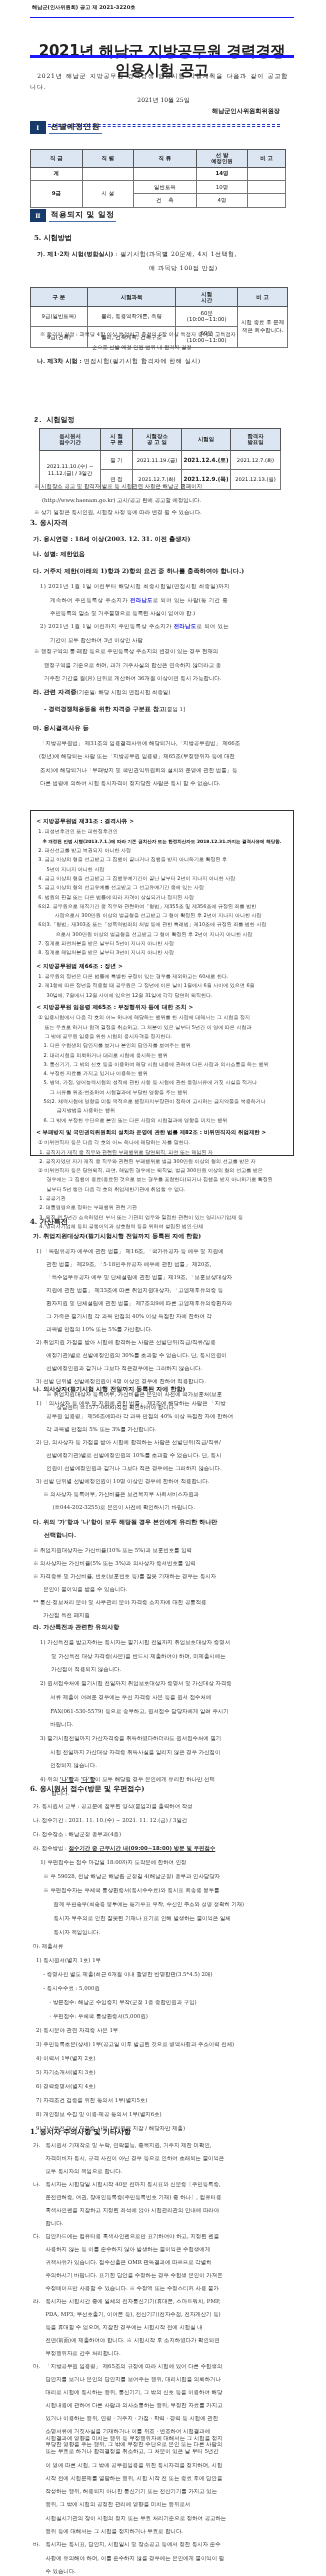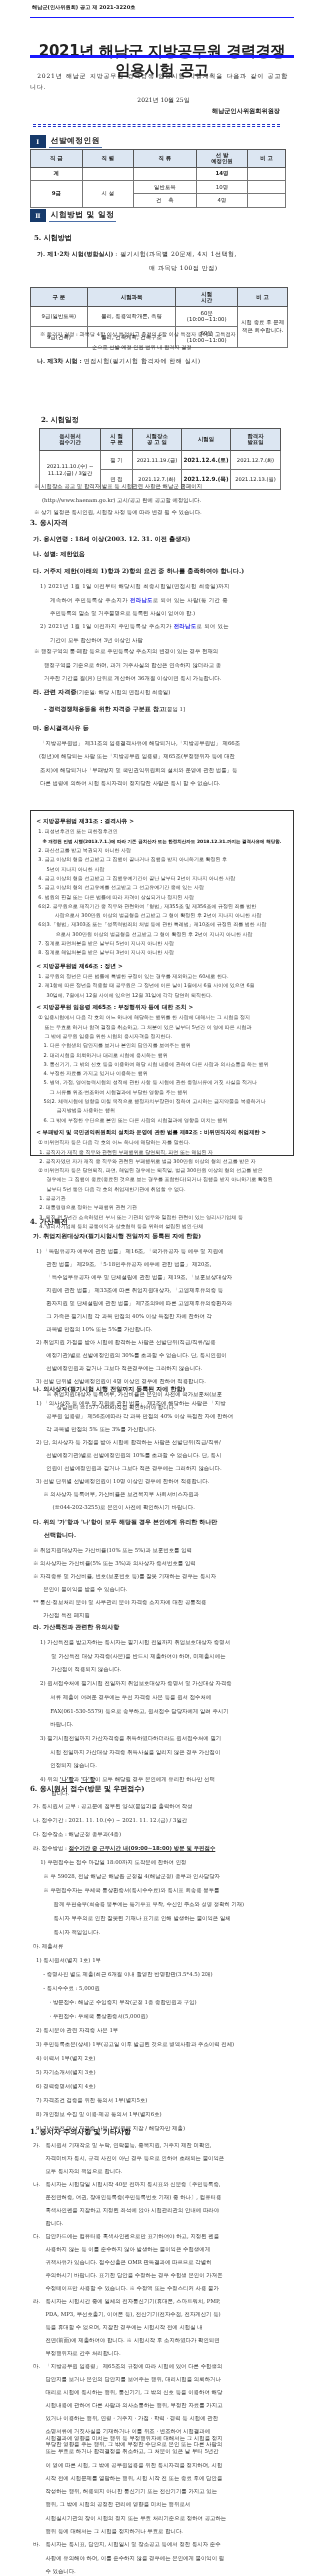--- a/index.html
+++ b/index.html
@@ -40,21 +40,21 @@
 
   <div class="abs doc-no">해남군(인사위원회) 공고 제 2021-3220호</div>
   <div class="abs hr-blue" style="top:16.5px;"></div>
   <div class="abs title">2021년 해남군 지방공무원 경력경쟁 임용시험 공고</div>
   <div class="abs hr-blue" style="top:55px;height:2.6px;"></div>
   <div class="abs intro">2021년 해남군 지방공무원 경력경쟁 임용시험 시행계획을 다음과 같이 공고합니다.</div>
   <div class="abs date">2021년 10월 25일</div>
   <div class="abs signer">해남군인사위원회위원장</div>
   <div class="abs dbl"></div>
 
-  <div class="abs sec-head" style="top:135px;">
+  <div class="abs sec-head" style="top:121px;">
     <div class="sec-num">Ⅰ</div>
     <div class="sec-title">선발예정인원</div>
   </div>
 
   <table class="t" style="left:30px;top:149px;width:256px;">
     <thead>
       <tr style="height:17.5px;">
         <th style="width:52px;">직 급</th>
         <th style="width:52px;">직 렬</th>
         <th style="width:63px;">직 류</th>
@@ -81,21 +81,21 @@
       <tr style="height:13.4px;">
         <td style="white-space:pre;">건    축</td>
         <td>4명</td>
         <td></td>
       </tr>
     </tbody>
   </table>
 
   <div class="abs sec-head" style="top:209px;">
     <div class="sec-num">Ⅱ</div>
-    <div class="sec-title">시험방법 및 일정</div>
+    <div class="sec-title">적용되지 및 일정</div>
   </div>
 
   <div class="line h1" style="left:34px;top:233px;">5. 시험방법</div>
   <div class="line" style="left:37px;top:250px;font-size:6px;">
     <b>가. 제1·2차 시험(병합실시)</b>
     <span style="letter-spacing:0.5px;">: 필기시험(과목별 20문제, 4지 1선택형,</span>
   </div>
   <div class="line" style="left:149px;top:264px;font-size:6px;letter-spacing:0.5px;">매 과목당 100점 만점)</div>
 
   <table class="t" style="left:30px;top:287px;width:258px;">
@@ -129,21 +129,21 @@
     </tbody>
   </table>
 
   <div class="line note" style="left:40px;top:331px;font-size:5.2px;">※ 합격자 결정 : 과목당 4할 이상 득점하고 총점의 6할 이상 득점자 중에서 고득점자</div>
   <div class="line note" style="left:92px;top:344px;font-size:5.2px;">순으로 선발 예정 인원 범위 내 합격자 결정</div>
   <div class="line" style="left:37px;top:357px;font-size:6px;">
     <b>나. 제3차 시험 :</b>
     <span style="letter-spacing:0.5px;">면접시험(필기시험 합격자에 한해 실시)</span>
   </div>
 
-  <div class="line h1" style="left:41px;top:415px;">2. 시험일정</div>
+  <div class="line h1" style="left:34px;top:415px;font-family:Liberation Mono, monospace;">2. 시험일정</div>
   <table class="t" style="left:39px;top:428px;width:242px;">
     <thead>
       <tr style="height:21.6px;">
         <th style="width:61px;white-space:pre-line;">응시원서
 접수기간</th>
         <th style="width:32px;white-space:pre-line;">시 험
 구 분</th>
         <th style="width:49px;white-space:pre-line;">시험장소
 공 고 일</th>
         <th style="width:49px;">시험일</th>

